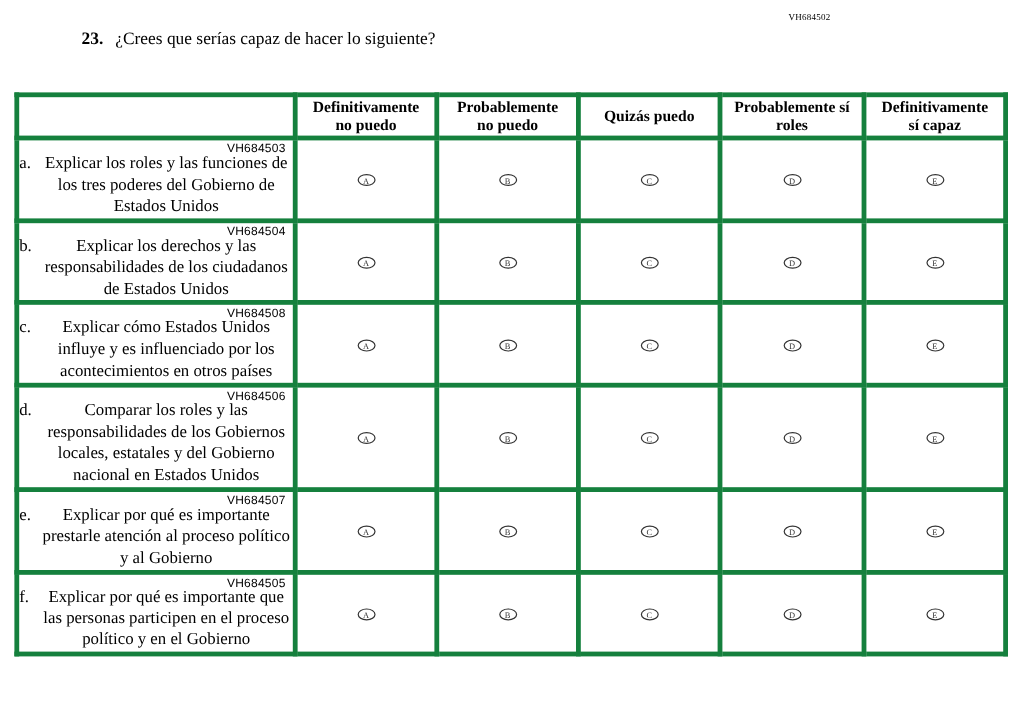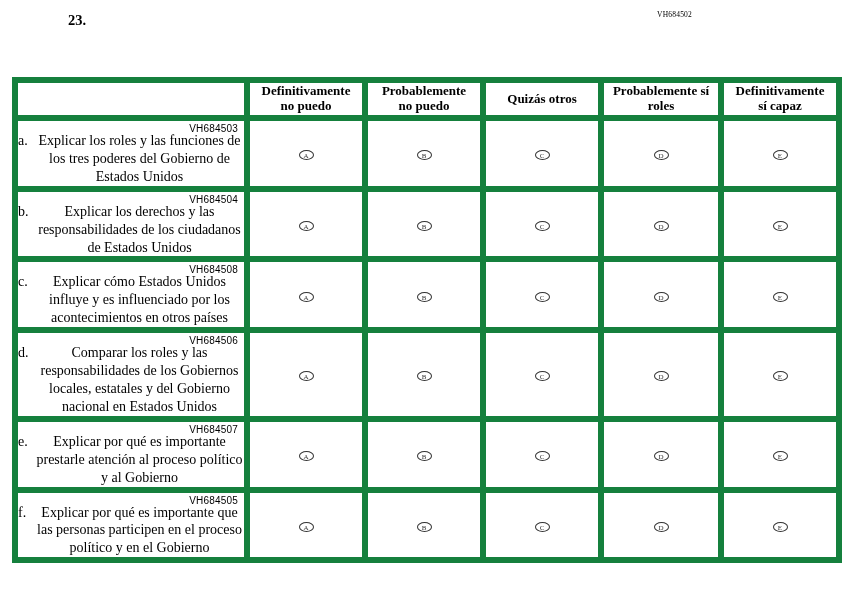--- a/index.html
+++ b/index.html
@@ -24,21 +24,21 @@
     position: absolute;
     top: 10px;
     right: 118px;
     font-family: "Liberation Serif", serif;
     font-size: 7.5px;
     letter-spacing: 0.2px;
     color: #000;
   }
   .question-block {
     position: absolute;
-    top: 12px;
+    top: 25px;
     left: 68px;
     width: 700px;
     font-family: Liberation Serif, serif;
   }
   .q-line {
     display: flex;
     align-items: baseline;
   }
   .q-number {
     font-weight: bold;
@@ -60,21 +60,21 @@
 
   table.matrix {
     position: absolute;
     top: 77px;
     left: 12px;
     width: 824px;
     border-collapse: collapse;
     table-layout: fixed;
   }
   table.matrix td, table.matrix th {
-    border: 6px solid #15803d;
+    border: 4px solid #15803d;
     vertical-align: middle;
     padding: 0;
   }
   th.col-head {
     font-family: "Liberation Serif", serif;
     font-weight: bold;
     font-size: 13px;
     line-height: 1.15;
     text-align: center;
     padding: 7px 4px 7px 4px;
@@ -131,20 +131,21 @@
 </head>
 <body>
 
 <div class="page">
 
   <div class="corner-id">VH684502</div>
 
   <div class="question-block">
     <div class="q-line">
       <span class="q-number">23.</span>
+      <span class="q-text">¿Crees que serías capaz de hacer lo siguiente?</span>
     </div>
   </div>
 
   <table class="matrix">
     <colgroup>
       <col style="width:232px">
       <col style="width:118px">
       <col style="width:118px">
       <col style="width:118px">
       <col style="width:120px">
@@ -155,21 +156,21 @@
         <th class="stem-head"></th>
         <th class="col-head opt-col">
           <div>Definitivamente</div>
           <div>no puedo</div>
         </th>
         <th class="col-head opt-col">
           <div>Probablemente</div>
           <div>no puedo</div>
         </th>
         <th class="col-head opt-col">
-          <div>Quizás otros</div>
+          <div>Quizás puedo</div>
           <div></div>
         </th>
         <th class="col-head opt-col">
           <div>Probablemente sí</div>
           <div>roles</div>
         </th>
         <th class="col-head opt-col">
           <div>Definitivamente</div>
           <div>sí capaz</div>
         </th>

